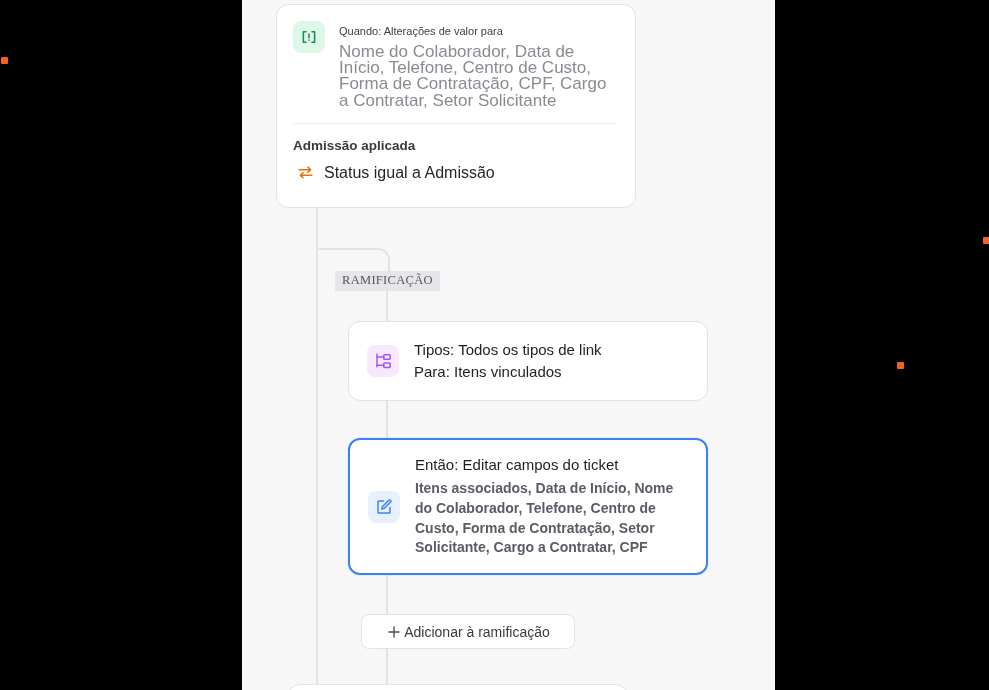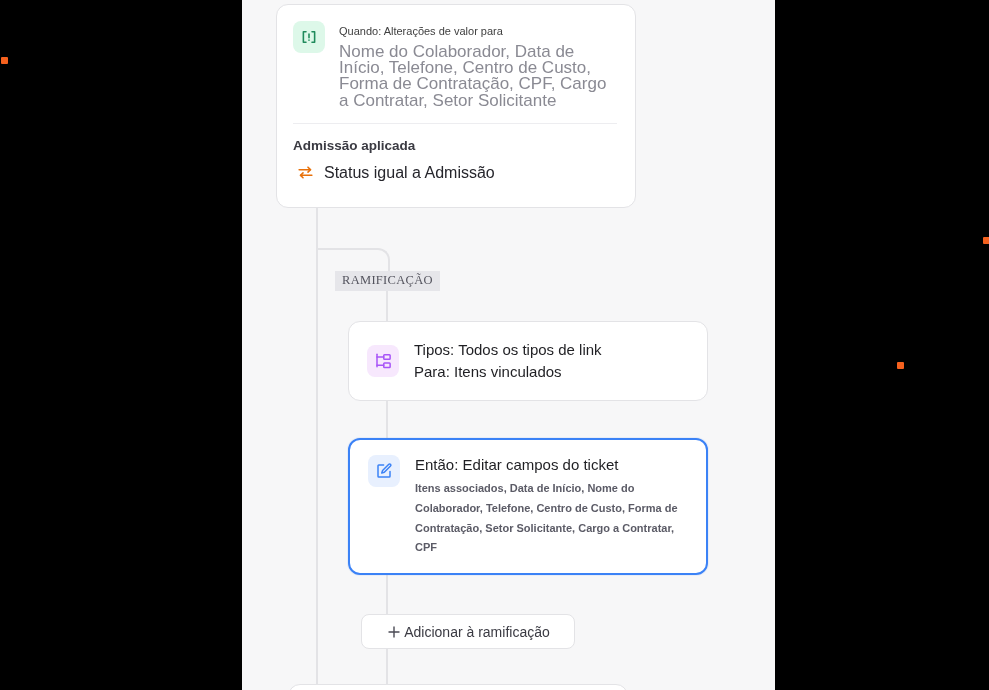--- a/index.html
+++ b/index.html
@@ -179,30 +179,30 @@
     left: 106px;
     top: 438px;
     width: 360px;
     height: 137px;
     padding: 0 18px;
     display: flex;
     align-items: center;
     border: 2px solid #3b82f6;
     box-shadow: 0 0 0 1px rgba(59,130,246,0.08);
   }
-  .card.action .card-row { gap: 15px; align-items: flex-start; }
+  .card.action .card-row { gap: 15px; align-items: center; }
   .action-inner { padding: 16px 0; }
   .action-title {
     font-size: 15px;
     line-height: 19px;
     color: #1f1f23;
     margin-bottom: 5px;
   }
   .action-fields {
-    font-size: 11px;
+    font-size: 14px;
     line-height: 19.6px;
     font-weight: bold;
     color: #5b5b66;
   }
 
   
   .add-btn {
     position: absolute;
     left: 119px;
     top: 614px;

